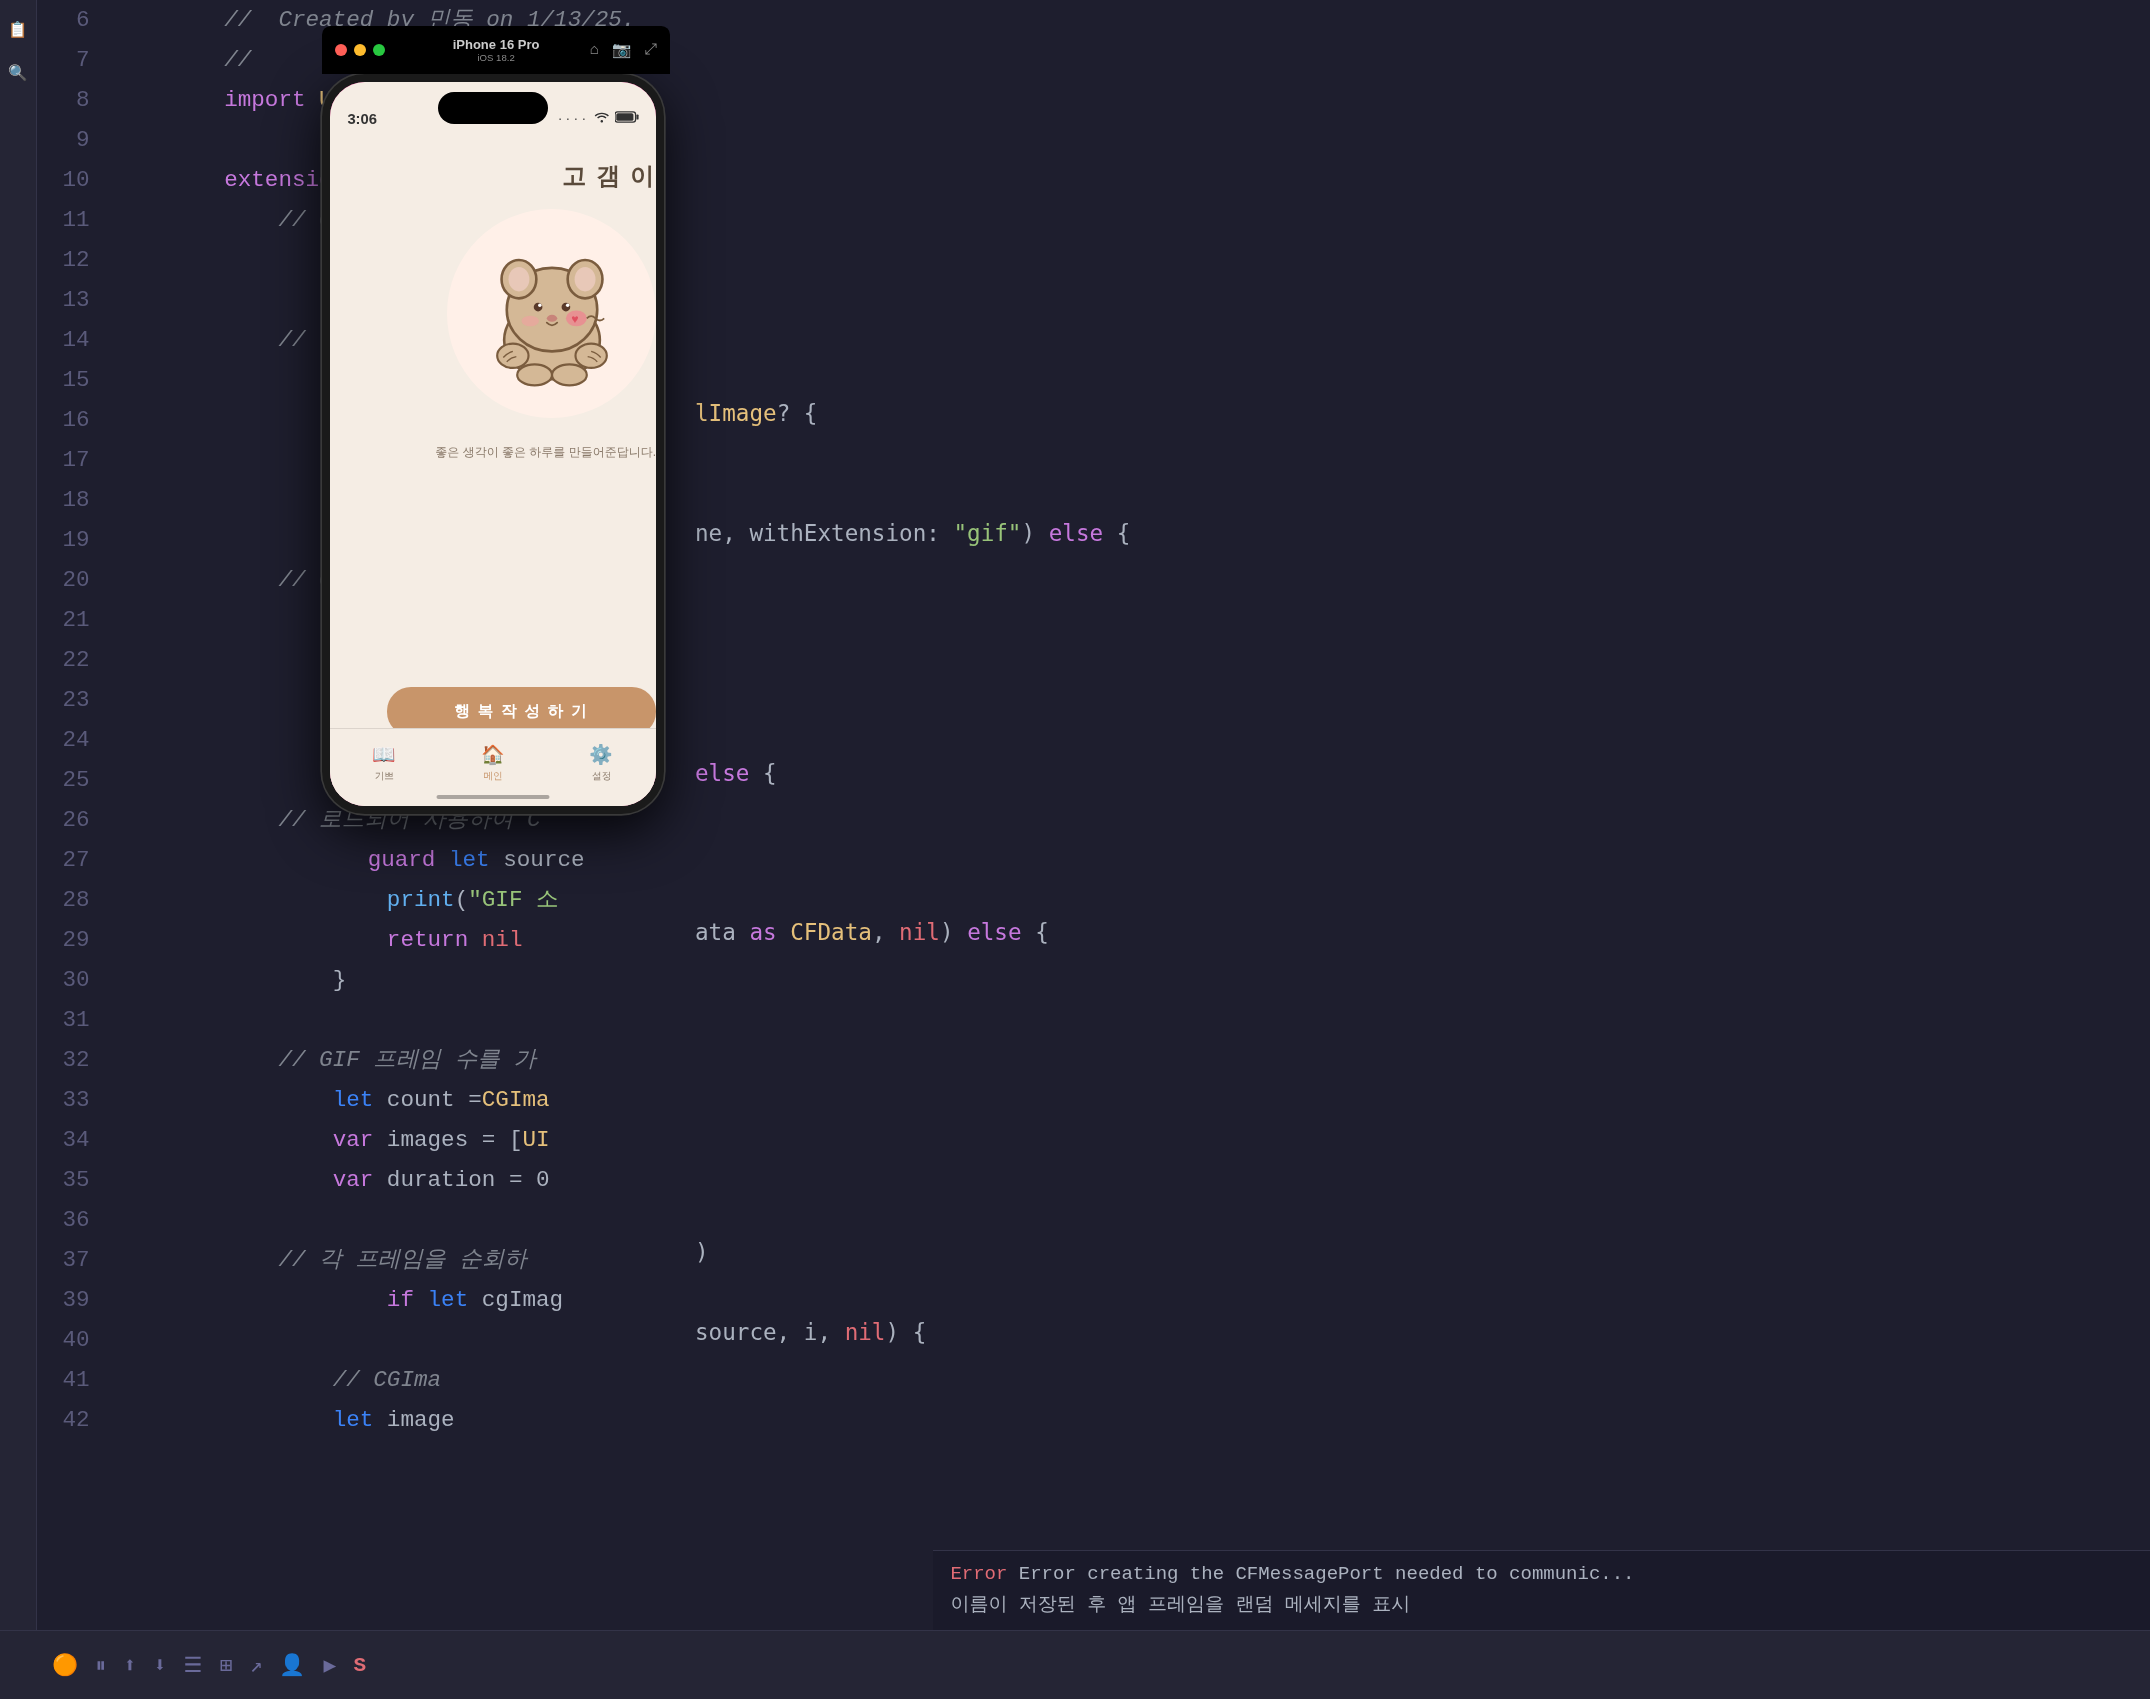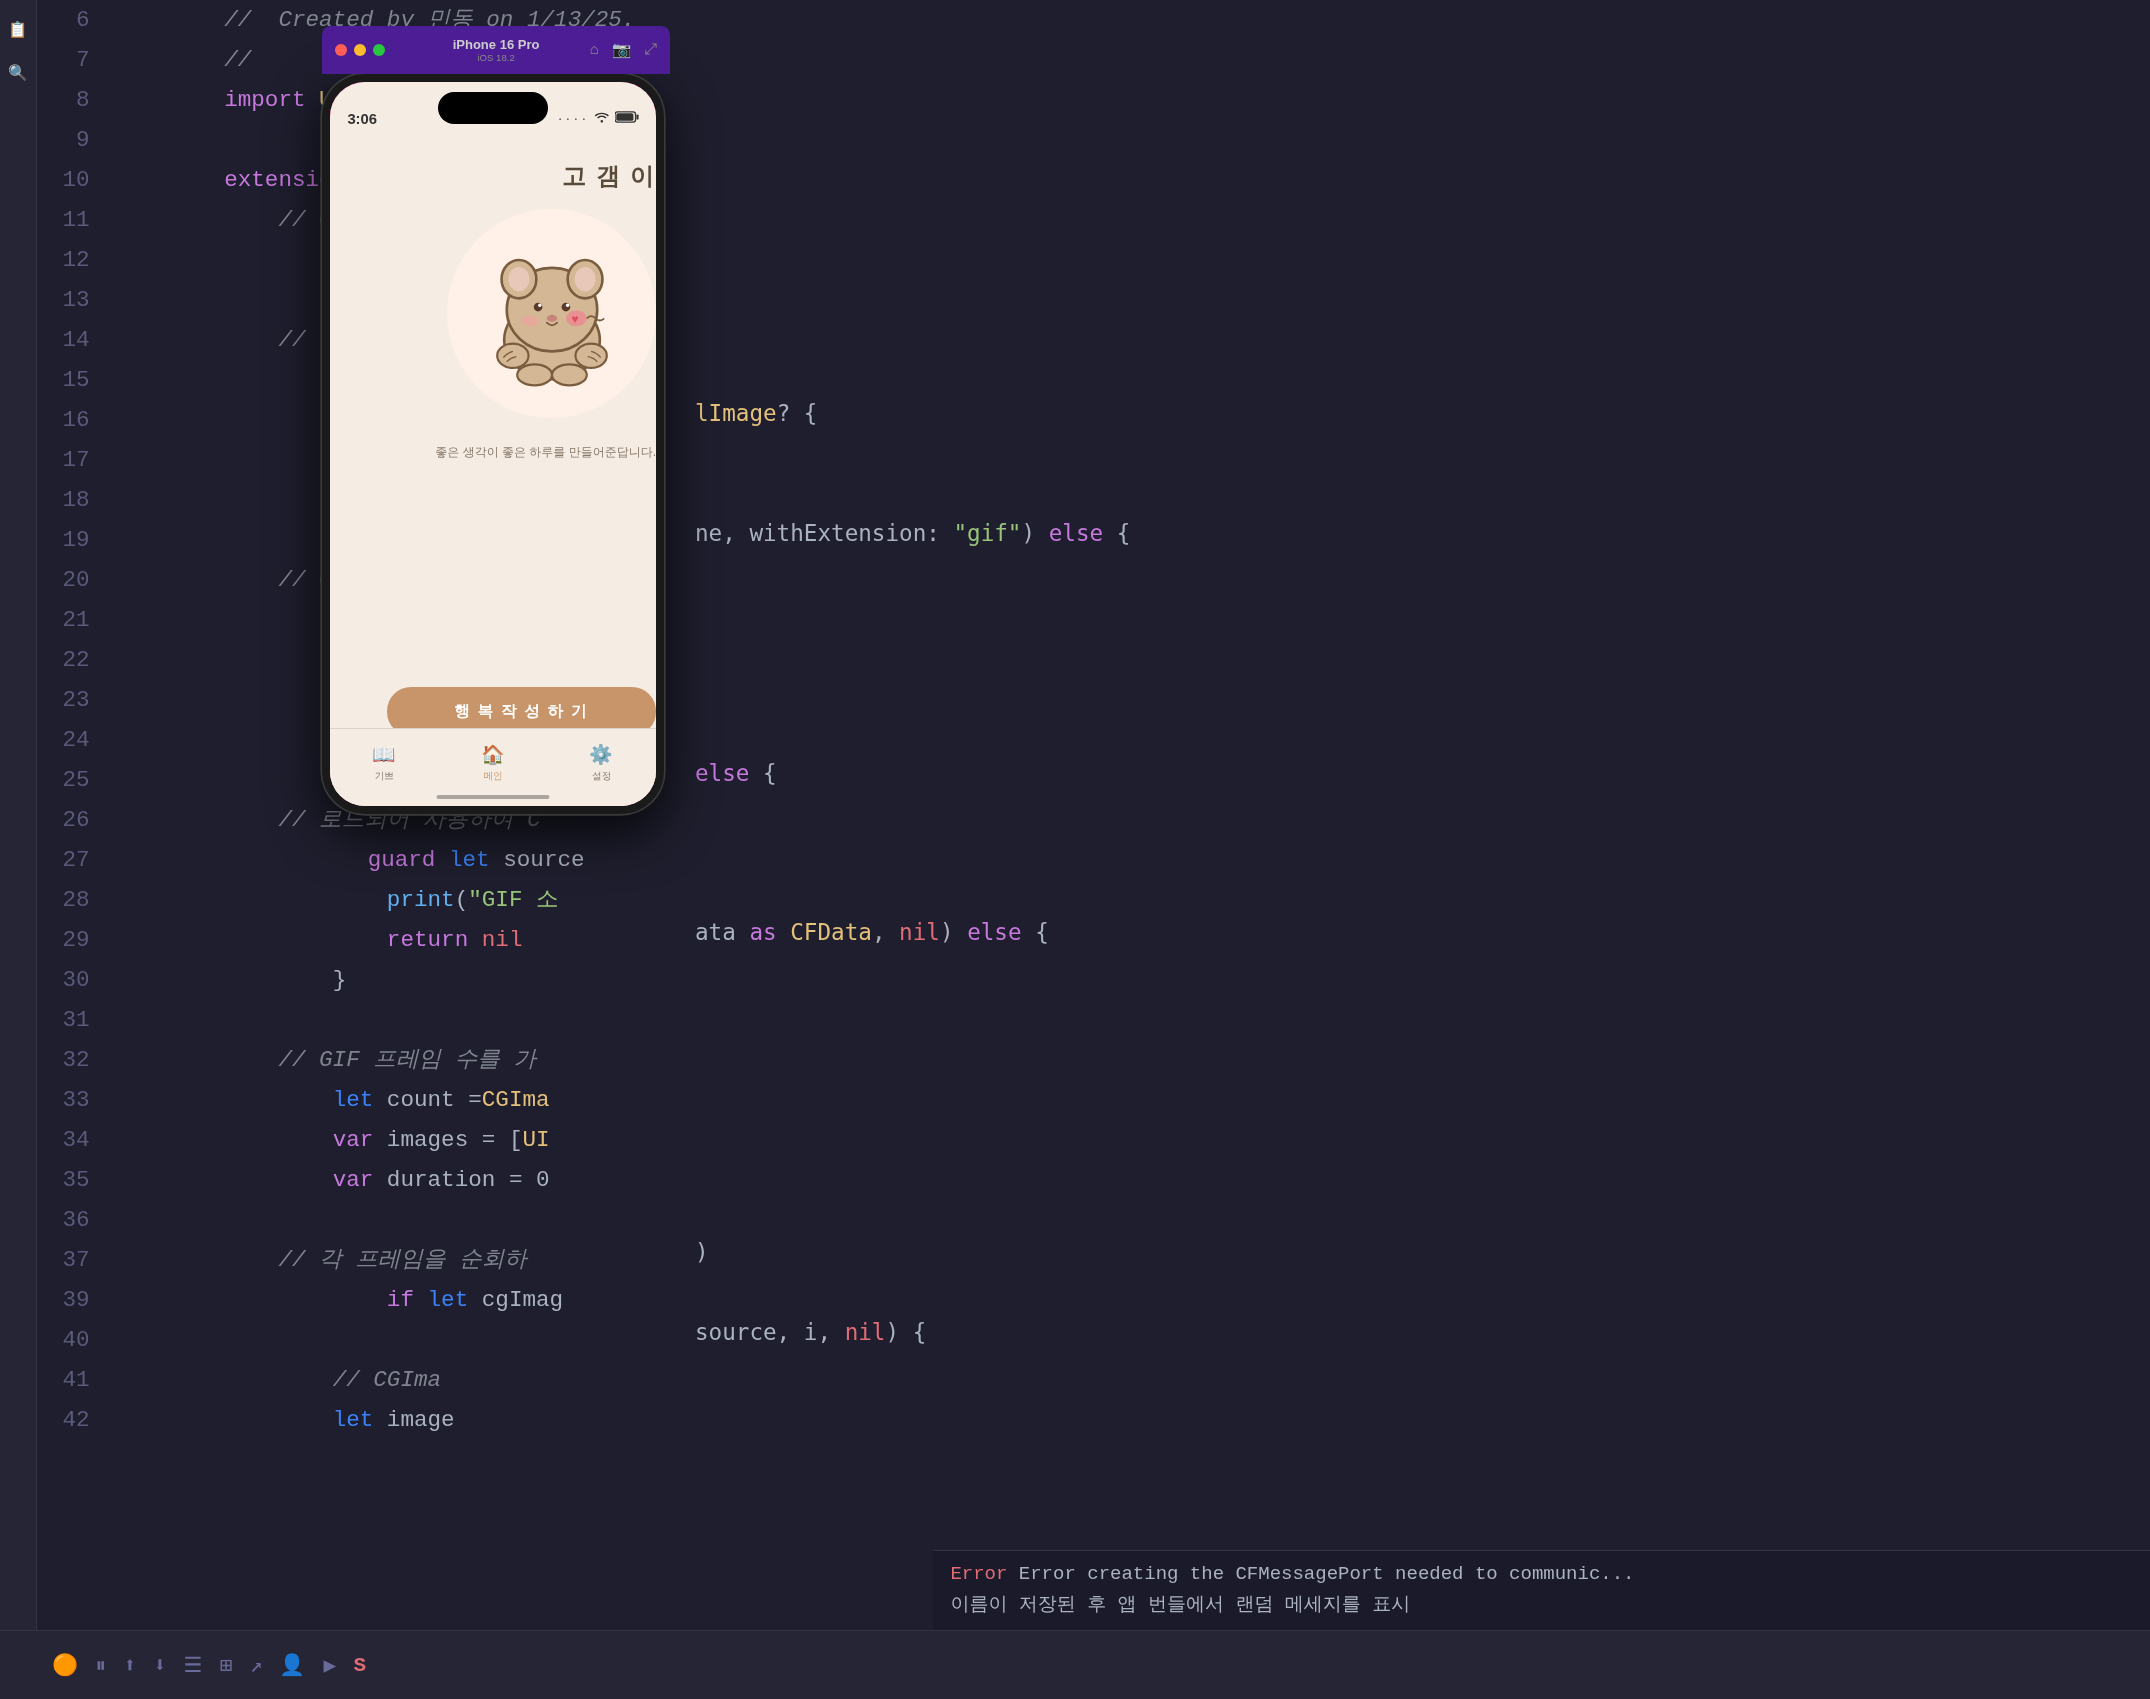--- a/index.html
+++ b/index.html
@@ -136,21 +136,21 @@
     .error-keyword { color: #e06c75; }
     .error-text { color: #abb2bf; }
 
     
     .simulator-toolbar {
       position: absolute;
       top: 26px;
       left: 322px;
       width: 348px;
       height: 48px;
-      background: #4c1d95;
+      background: #000000;
       border-radius: 8.7px 8.7px 0 0;
       display: flex;
       align-items: center;
       padding: 0 13px;
       gap: 0;
       z-index: 100;
     }
 
     .traffic-lights {
       display: flex;
@@ -652,21 +652,21 @@
   <div style="position:absolute; top:1319px; left:695px; font-size:22.6px; font-family:Menlo,monospace; white-space:nowrap;">
     <span class="plain">source, i, </span><span class="kw-nil">nil</span><span class="plain">) {</span>
   </div>
 
   <div class="error-console">
     <div class="error-line">
       <span class="error-keyword">Error</span>
       <span class="error-text">Error creating the CFMessagePort needed to communic...</span>
     </div>
     <div class="error-line">
-      <span class="error-text">이름이 저장된 후 앱 번들에서 랜덤 메세지를 표시</span>
+      <span class="error-text">이름이 저장된 후 앱 프레임을 랜덤 메세지를 표시</span>
     </div>
   </div>
 
   <div class="bottom-toolbar">
     <span class="toolbar-icon">🟠</span>
     <span class="toolbar-icon">⏸</span>
     <span class="toolbar-icon">⬆</span>
     <span class="toolbar-icon">⬇</span>
     <span class="toolbar-icon">☰</span>
     <span class="toolbar-icon">⊞</span>

